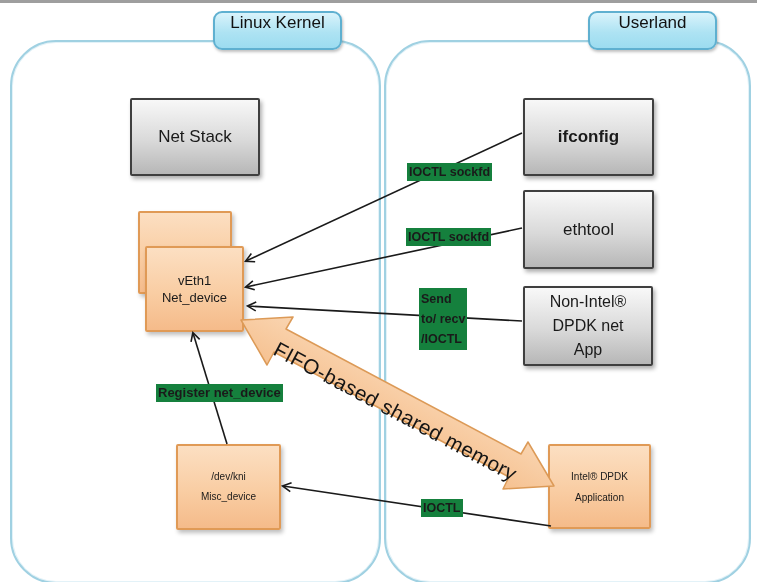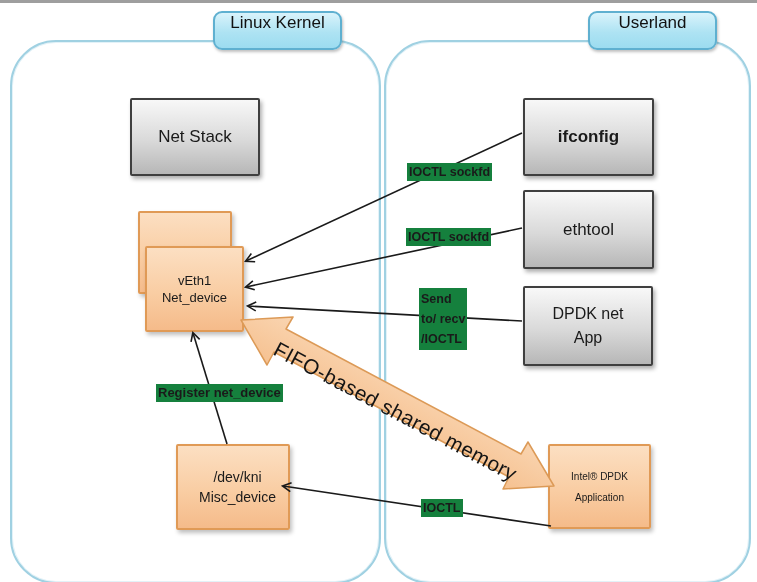--- a/index.html
+++ b/index.html
@@ -38,21 +38,21 @@
     border:2px solid #e09a56;
     background:linear-gradient(#fcdfc2,#f9cda3 55%,#f5bb8a);
     box-shadow:2px 3px 4px rgba(0,0,0,0.25);
   }
   .net-stack{left:130px;top:98px;width:126px;height:74px;font-size:17px;}
   .ifconfig{left:523px;top:98px;width:127px;height:74px;font-size:17px;font-weight:bold;}
   .ethtool{left:523px;top:190px;width:127px;height:75px;font-size:17px;}
   .non-intel{left:523px;top:286px;width:126px;height:76px;font-size:16px;line-height:24px;}
   .veth0{left:114px;top:211px;width:94px;height:83px;font-size:23px;justify-content:center;padding-top:10px;box-sizing:border-box;margin-left:24px;}
   .veth1{left:145px;top:246px;width:95px;height:82px;font-size:13px;line-height:17px;z-index:3;}
-  .devkni{left:176px;top:444px;width:101px;height:82px;font-size:14px;line-height:20px;padding-left:9px;}
+  .devkni{left:176px;top:444px;width:101px;height:82px;font-size:10px;line-height:20px;}
   .intel-app{left:548px;top:444px;width:99px;height:81px;font-size:10px;line-height:21px;}
   .edge-label{
     position:absolute;z-index:5;background:#15803d;font-size:12.5px;line-height:16px;
     padding:1px 2px;white-space:nowrap;font-weight:bold;
   }
   .lbl-sockfd1{left:407px;top:163px;}
   .lbl-sockfd2{left:406px;top:228px;}
   .lbl-send{left:419px;top:288px;line-height:20px;text-align:left;}
   .lbl-register{left:156px;top:384px;font-size:13px;}
   .lbl-ioctl{left:421px;top:499px;}
@@ -89,20 +89,21 @@
   <span>Misc_device</span>
 </div>
 
 <div class="node gray ifconfig">
   <span>ifconfig</span>
 </div>
 <div class="node gray ethtool">
   <span>ethtool</span>
 </div>
 <div class="node gray non-intel">
+  <span>Non-Intel®</span>
   <span>DPDK net</span>
   <span>App</span>
 </div>
 <div class="node orange intel-app">
   <span>Intel® DPDK</span>
   <span>Application</span>
 </div>
 
 <svg class="arrows" width="757" height="582" viewBox="0 0 757 582">
   <defs>

